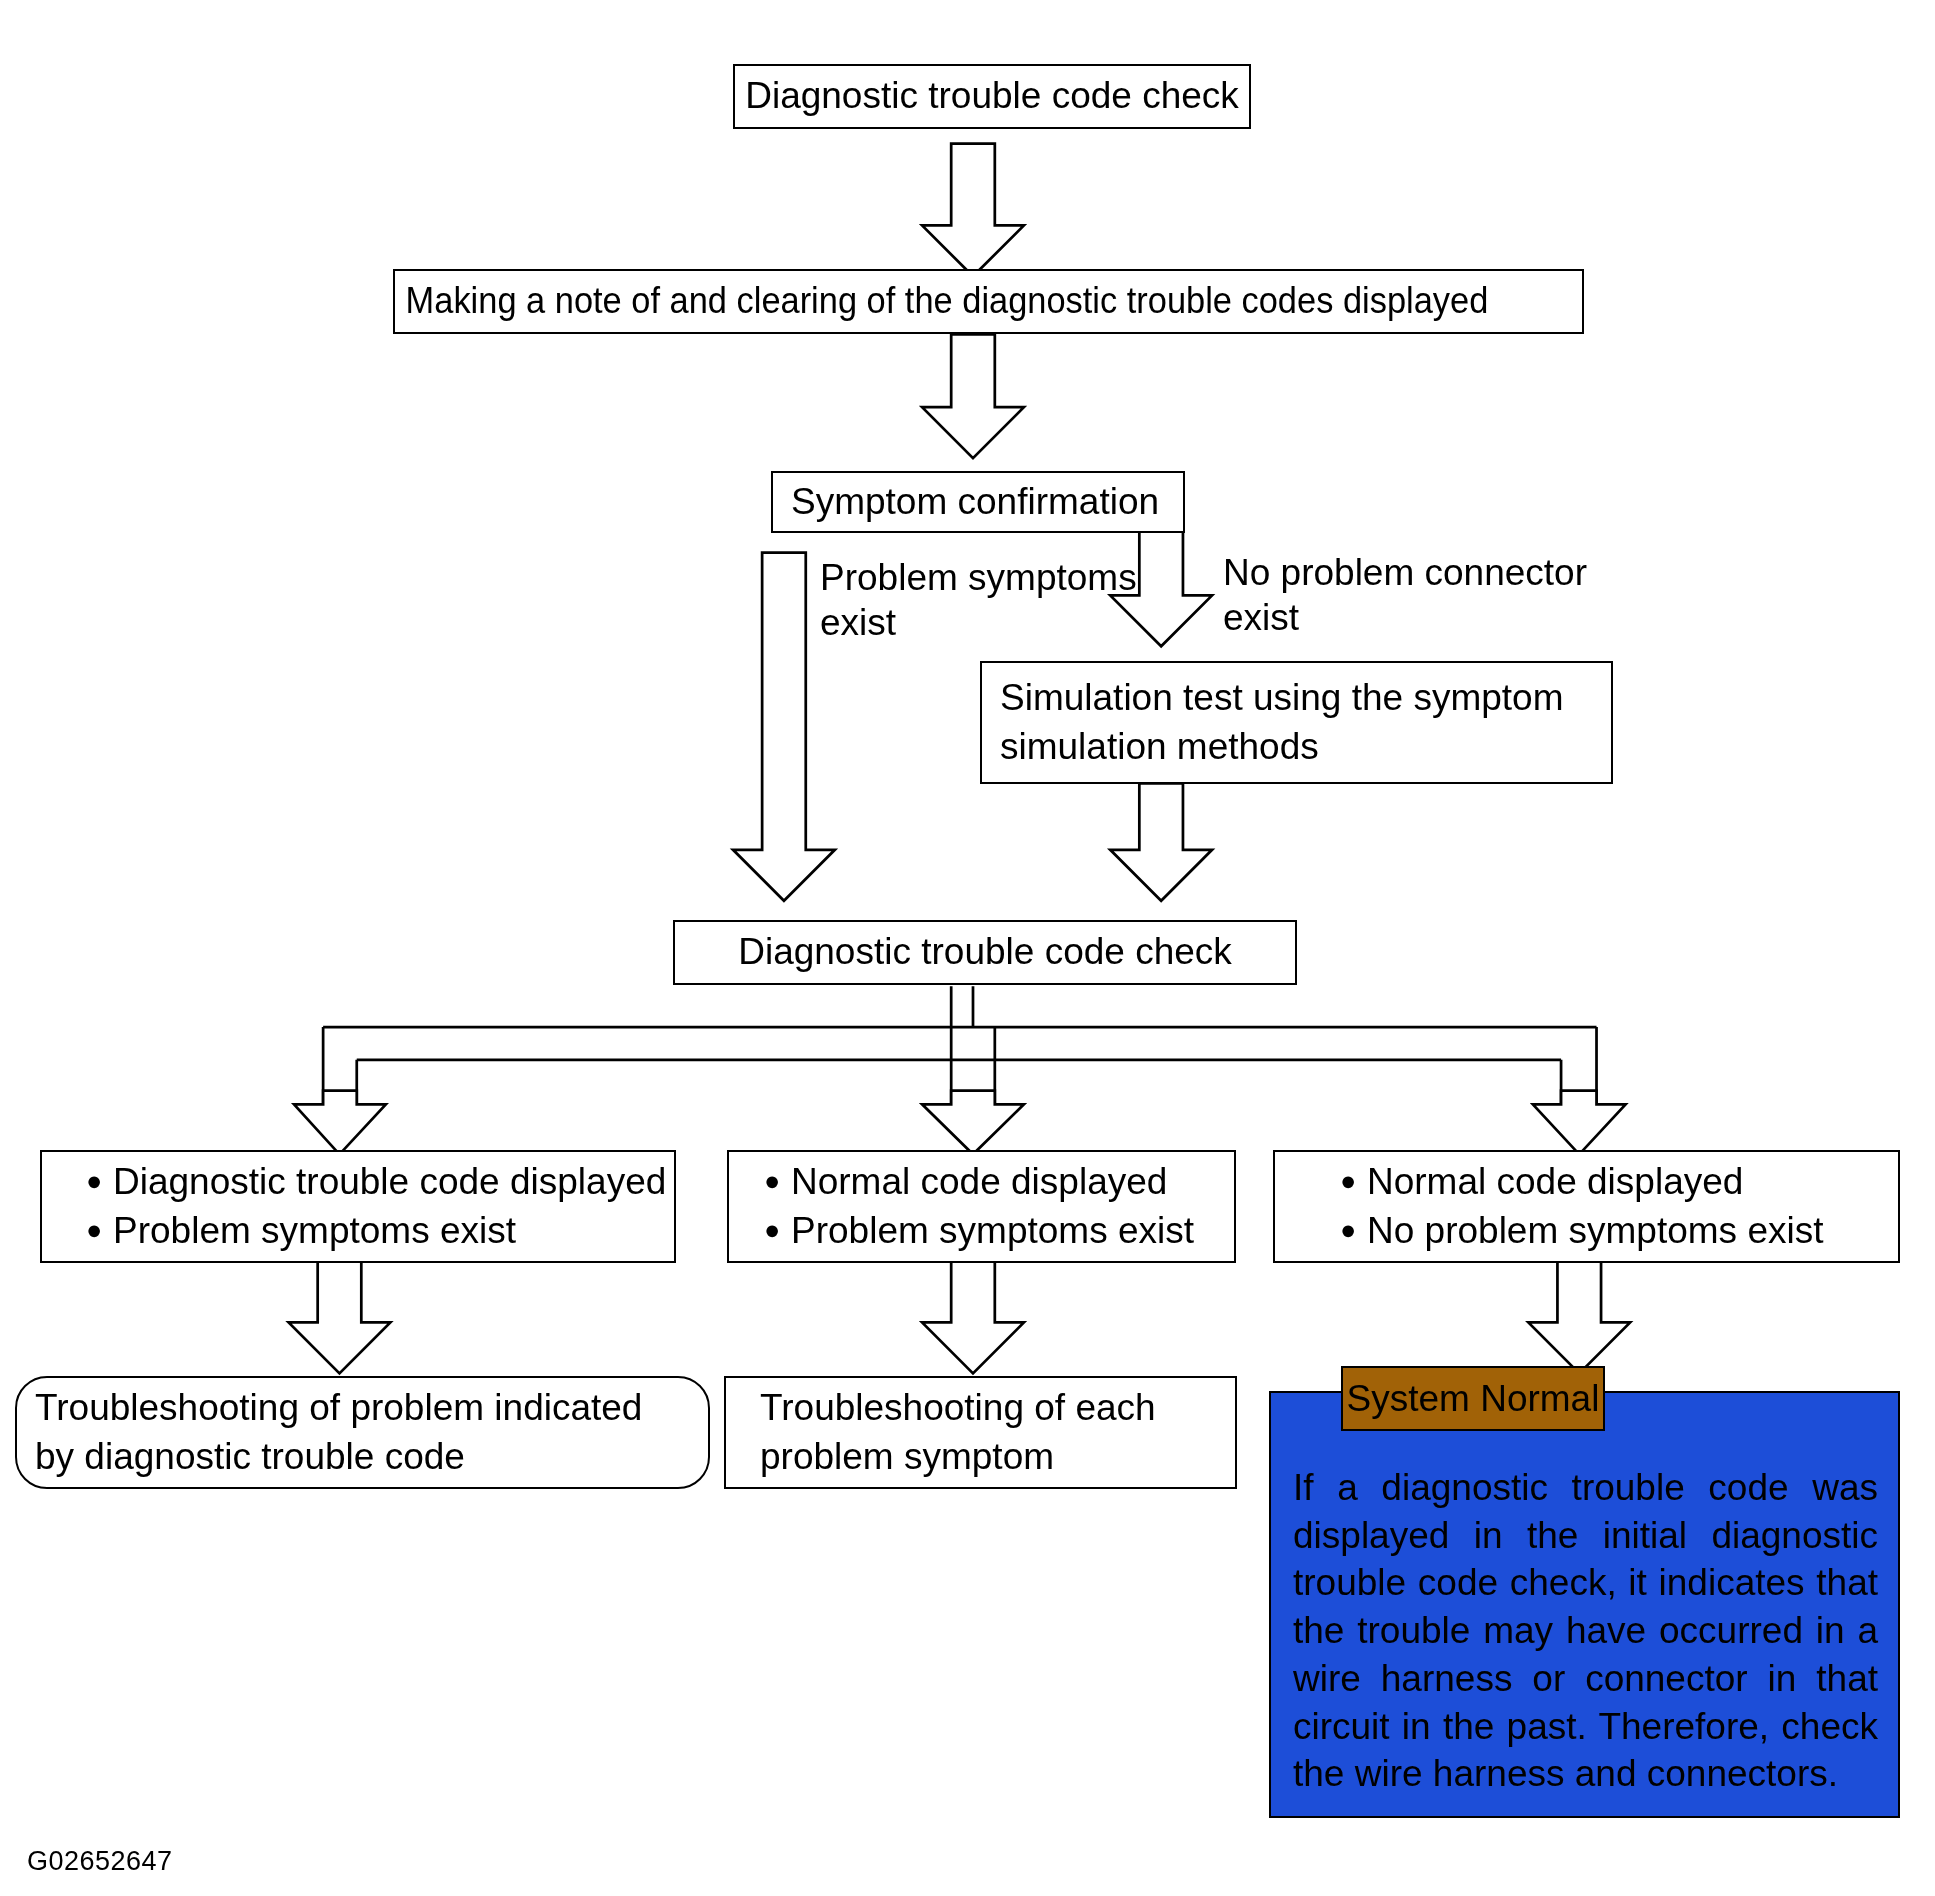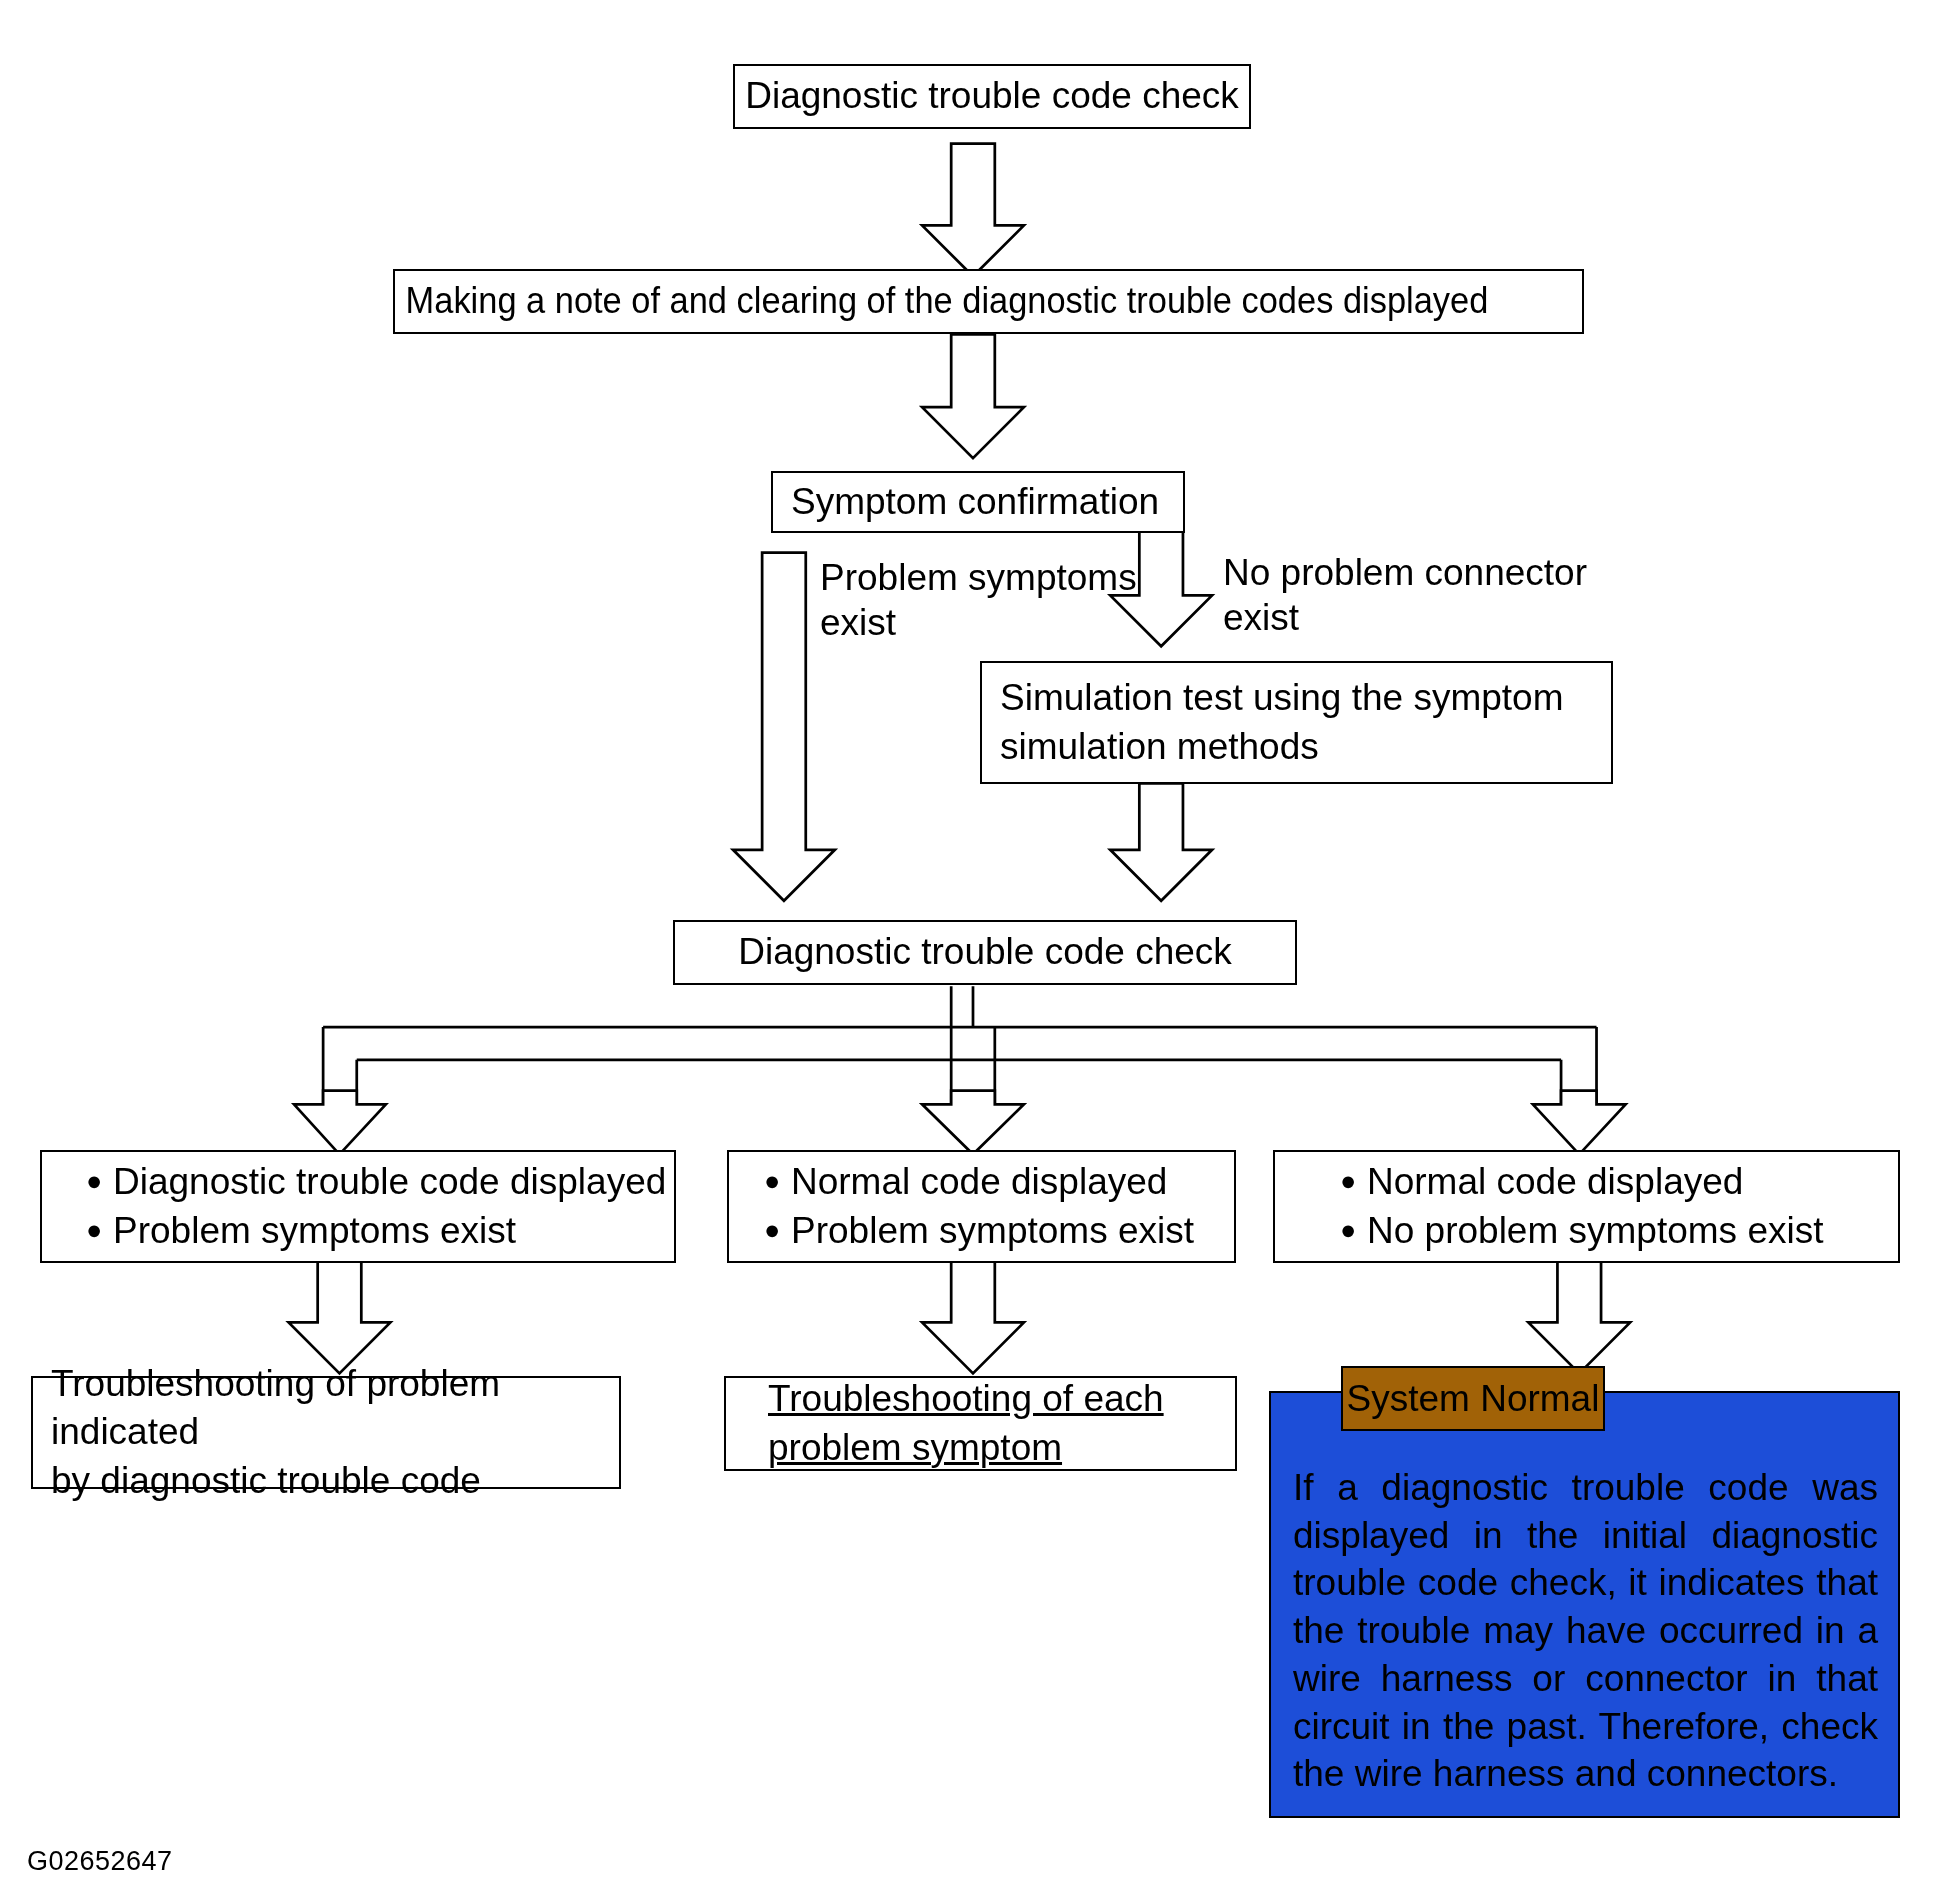--- a/index.html
+++ b/index.html
@@ -219,26 +219,26 @@
     <div class="row">
       <span class="dot">●</span>
       <span>Normal code displayed</span>
     </div>
     <div class="row">
       <span class="dot">●</span>
       <span>No problem symptoms exist</span>
     </div>
   </div>
 
-  <div class="box pad-l" style="left:31px; top:1376px; width:590px; height:113px;">
+  <div class="box pad-l" style="left:15px; top:1376px; width:695px; height:113px;border-radius:32px;">
     <span class="txt">Troubleshooting of problem indicated
 by diagnostic trouble code</span>
   </div>
 
-  <div class="box pad-l" style="left:724px; top:1376px; width:513px; height:95px; padding-left:24px;text-decoration:underline;">
+  <div class="box pad-l" style="left:724px; top:1376px; width:513px; height:113px; padding-left:16px;">
     <span class="txt">Troubleshooting of each
 problem symptom</span>
   </div>
 
   <div class="sysnormal-body" style="left:1269px; top:1391px; width:631px; height:427px;">
     <div class="para">If a diagnostic trouble code was displayed in the initial diagnostic trouble code check, it indicates that the trouble may have occurred in a wire harness or connector in that circuit in the past. Therefore, check the wire harness and connectors.</div>
   </div>
   <div class="sysnormal-label" style="left:1341px; top:1366px; width:264px; height:65px;">System Normal</div>
 
   <div class="footer" style="left:27px; top:1818px;">G02652647</div>

